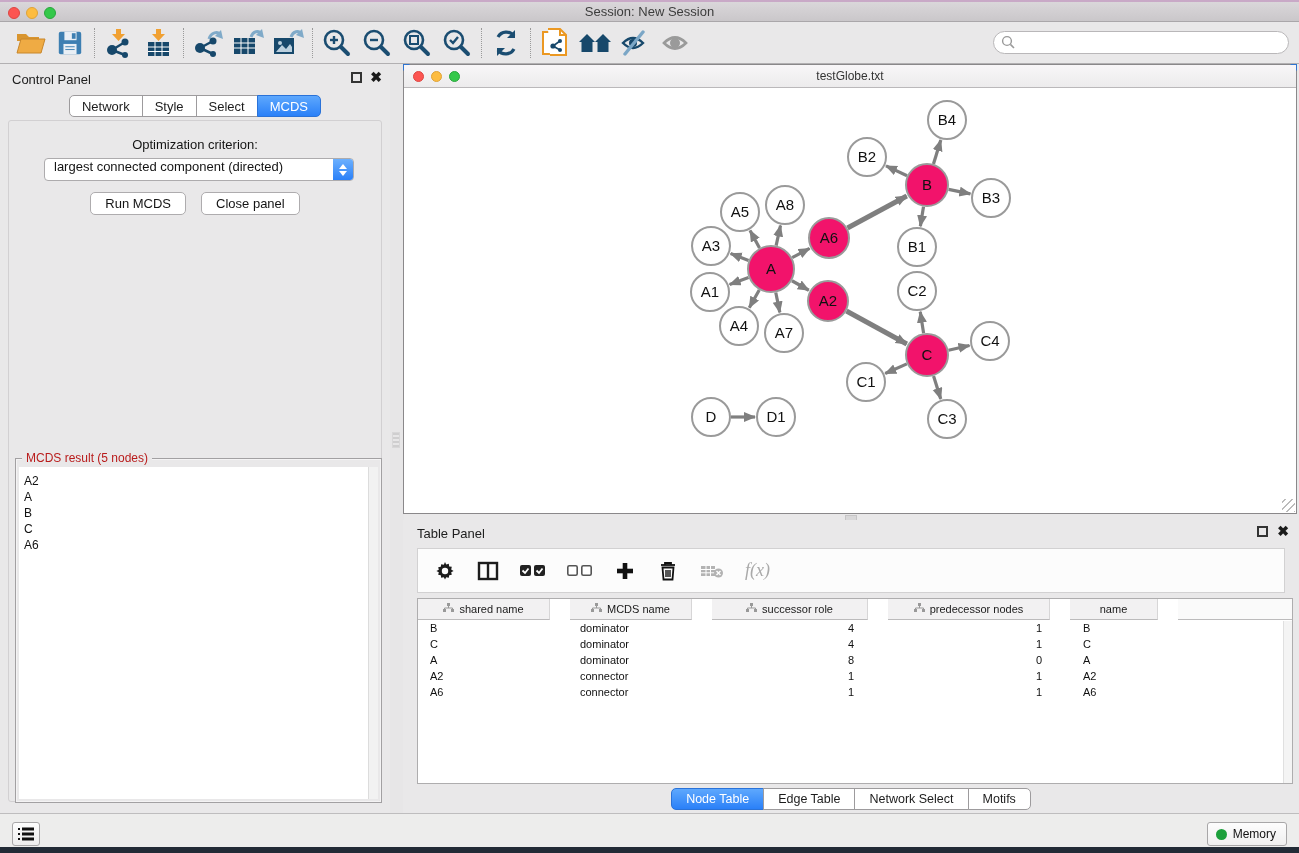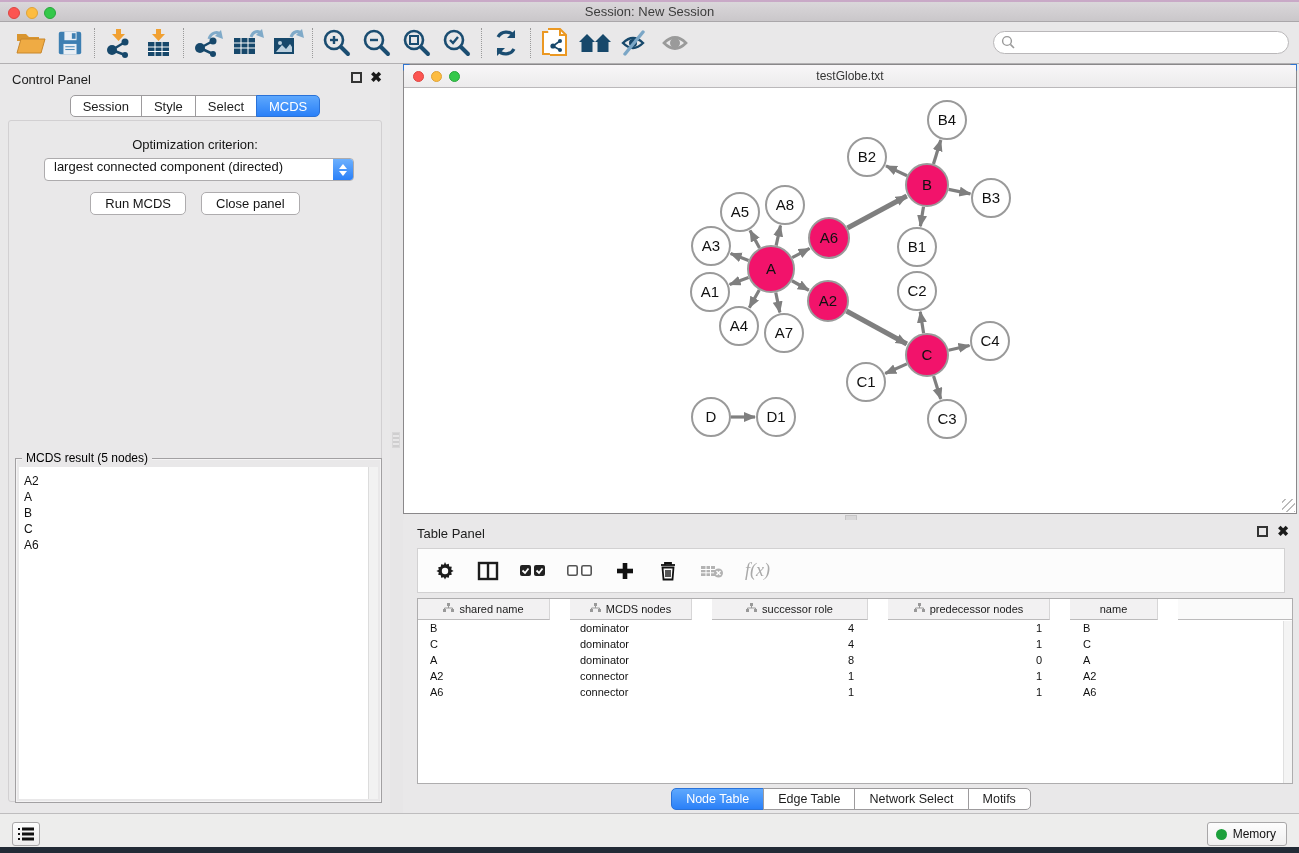--- a/index.html
+++ b/index.html
@@ -50,21 +50,21 @@
     background:linear-gradient(#6cb0fe,#2a80f8); display:flex; flex-direction:column;
     align-items:center; justify-content:center; gap:2px; }
   .dd-up { width:0; height:0; border-left:4px solid transparent; border-right:4px solid transparent; border-bottom:5px solid #fff; }
   .dd-down { width:0; height:0; border-left:4px solid transparent; border-right:4px solid transparent; border-top:5px solid #fff; }
   .btn-row { position:absolute; left:0; top:71px; width:100%; display:flex; justify-content:center; gap:15px; }
   .push-btn { background:#fff; border:1px solid #aeacae; border-radius:5px; height:23px;
     padding:0 14px; font-size:13px; color:#141414; font-family:"Liberation Sans",sans-serif; }
   .result-box { position:absolute; left:6px; top:337px; width:367px; height:345px;
     border:1px solid #a2a0a2; box-shadow:inset 0 0 0 1px #f4f3f4; }
   .result-legend { position:absolute; left:6px; top:-8px; background:#e9e8e9; padding:0 4px;
-    font-size:12px; color:#000000;text-align:center; }
+    font-size:12px; color:#b91c1c;text-align:center; }
   .result-list { position:absolute; left:3px; top:8px; right:3px; bottom:3px; background:#fff; overflow:hidden; }
   .result-scroll { position:absolute; right:0; top:0; width:10px; height:100%;
     background:#f2f2f2; border-left:1px solid #dcdcdc; }
   .result-items { padding:6px 0 0 5px; }
   .result-item { font-size:12px; color:#111; line-height:16px; }
 
   
   .v-splitter { position:absolute; left:390px; top:64px; width:14px; height:749px; background:#e7e6e7; }
   .v-grip { position:absolute; left:2px; top:368px; width:8px; height:16px;
     background:repeating-linear-gradient(#cfcecf 0 2px, #e7e6e7 2px 4px); border:1px solid #d8d7d8; }
@@ -295,21 +295,21 @@
     </div>
   </div>
 
   <div class="control-panel">
     <div class="cp-header">Control Panel</div>
     <div class="win-btns">
       <div class="float-box"></div>
       <div class="close-x">✖</div>
     </div>
     <div class="cp-tabs">
-        <div class="seg">Session</div>
+        <div class="seg">Network</div>
         <div class="seg">Style</div>
         <div class="seg">Select</div>
         <div class="seg active">MCDS</div>
       </div>
     <div class="cp-content">
       <div class="opt-label">Optimization criterion:</div>
       <div class="dropdown">
         <span class="dd-text">largest connected component (directed)</span>
         <span class="dd-stepper">
             <span class="dd-up"></span>
@@ -504,21 +504,21 @@
               </svg></span>
             <span>shared name</span>
           </div>
           <div class="cell">
             <span><svg width="11" height="10" viewBox="0 0 11 10">
                 <rect x="4" y="0" width="3" height="3" fill="#999"></rect>
                 <rect x="0" y="6" width="3" height="3" fill="#999"></rect>
                 <rect x="8" y="6" width="3" height="3" fill="#999"></rect>
                 <path d="M5.5 3v2 M1.5 6V5h8v1" stroke="#999" fill="none"></path>
               </svg></span>
-            <span>MCDS nodes</span>
+            <span>MCDS name</span>
           </div>
           <div class="cell">
             <span><svg width="11" height="10" viewBox="0 0 11 10">
                 <rect x="4" y="0" width="3" height="3" fill="#999"></rect>
                 <rect x="0" y="6" width="3" height="3" fill="#999"></rect>
                 <rect x="8" y="6" width="3" height="3" fill="#999"></rect>
                 <path d="M5.5 3v2 M1.5 6V5h8v1" stroke="#999" fill="none"></path>
               </svg></span>
             <span>successor role</span>
           </div>

